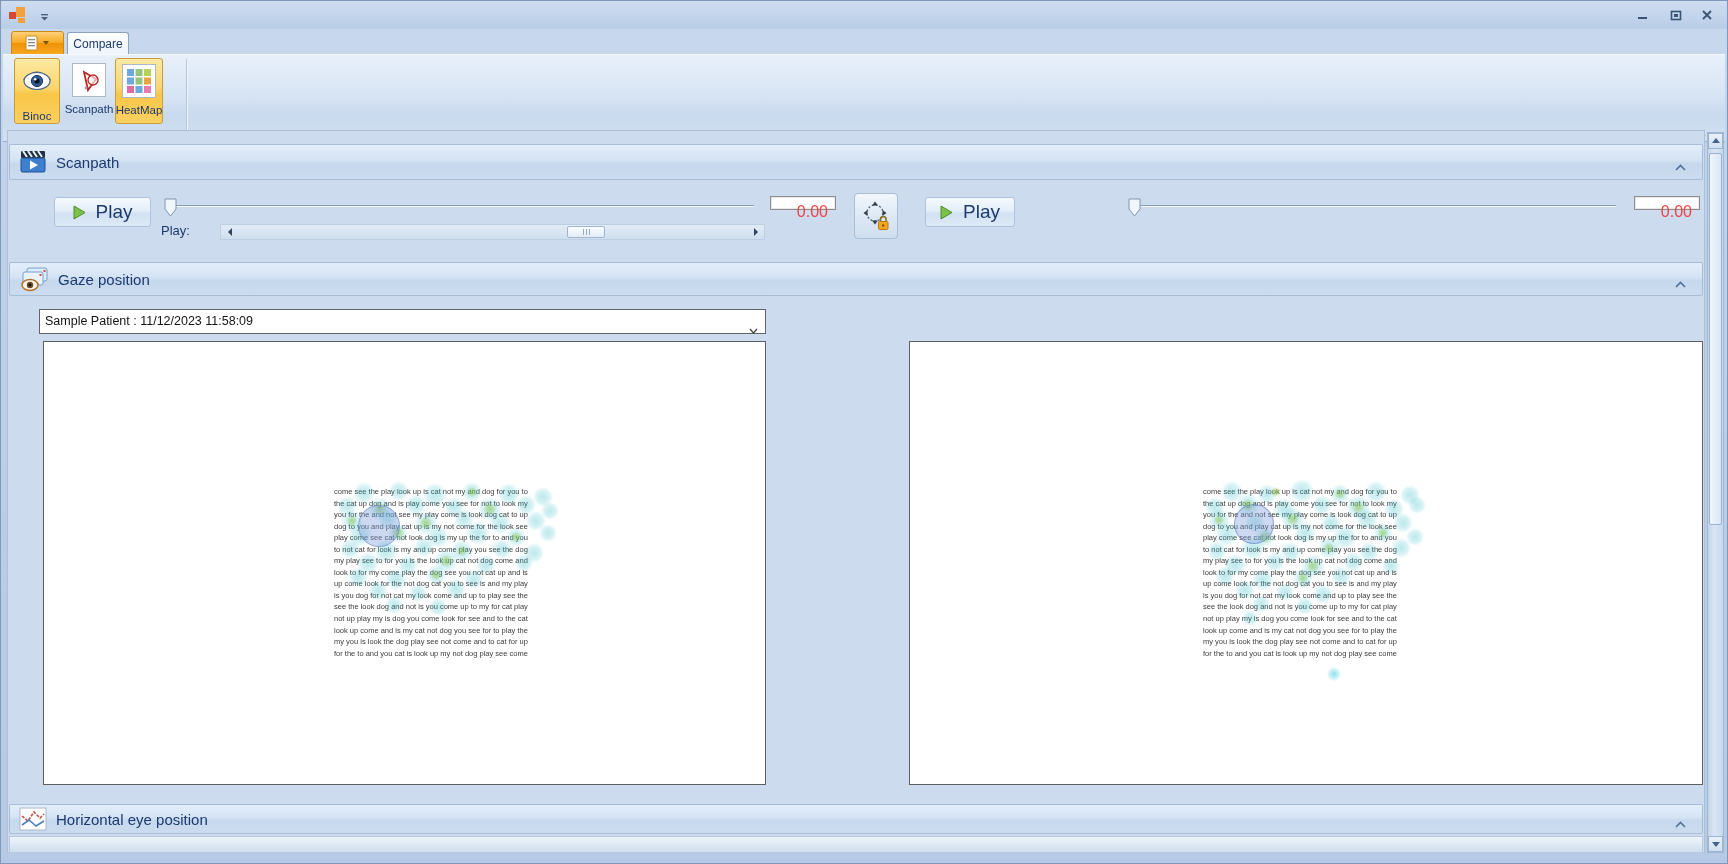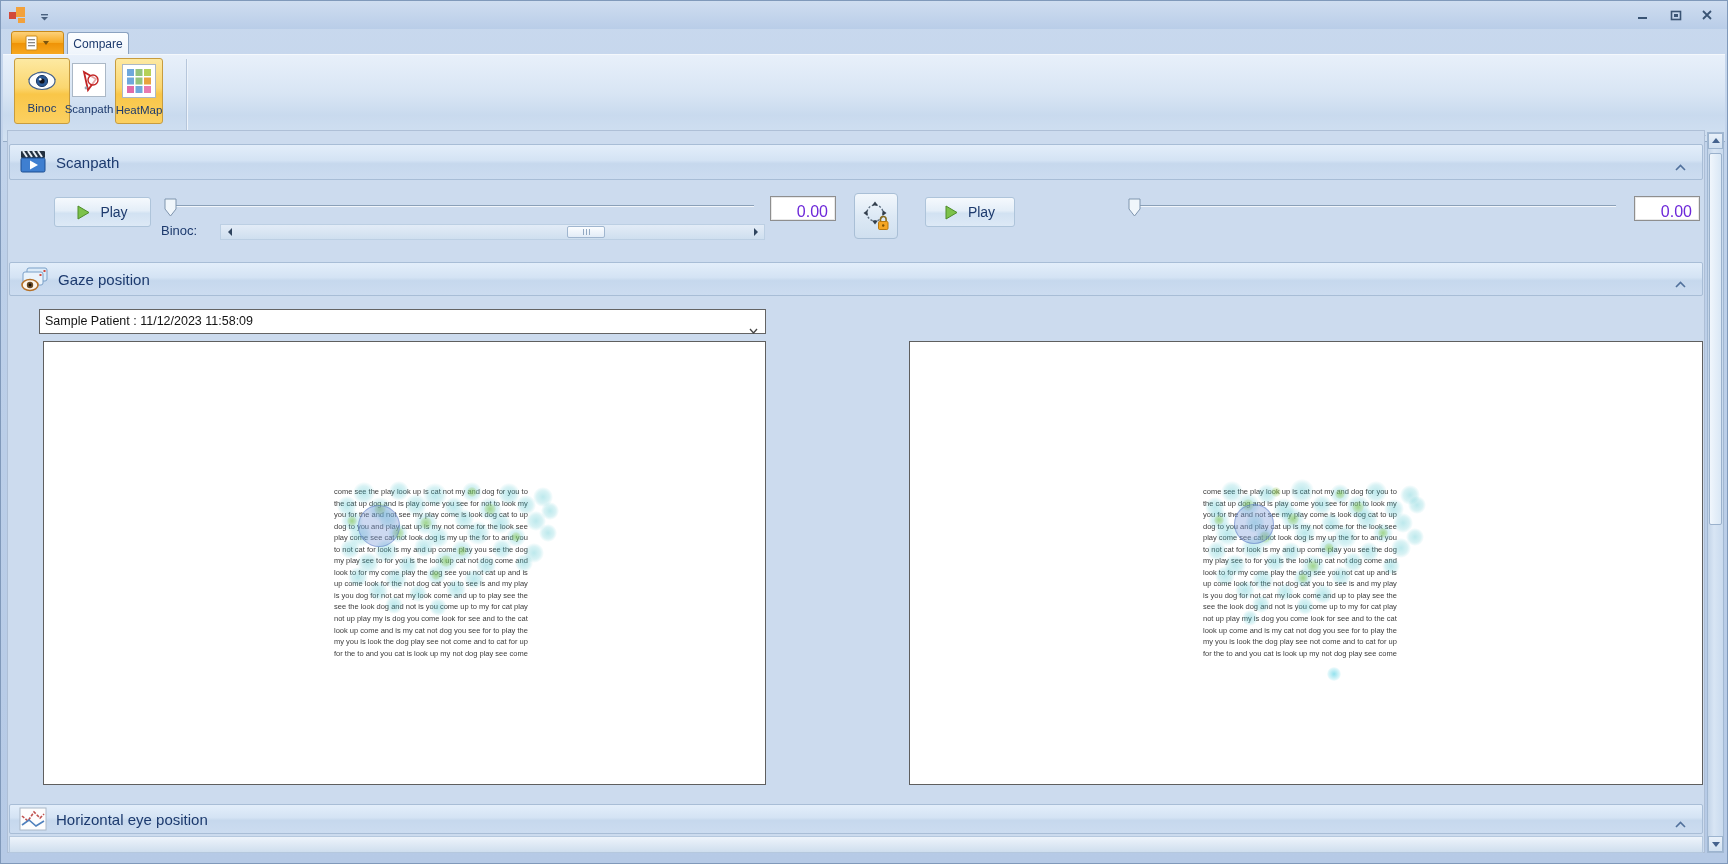--- a/index.html
+++ b/index.html
@@ -22,29 +22,29 @@
   .icon-box{background:#fff;border:1px solid #abb8c6;width:30px;height:30px;display:flex;align-items:center;justify-content:center;}
   .rib-sep{position:absolute;left:183px;top:4px;width:1px;height:78px;background:#b6c6db;border-right:1px solid #eef4fb;}
   .ribbon-collapse{position:absolute;left:1692px;top:70px;width:14px;height:12px;cursor:pointer;}
   
   .client{position:absolute;left:6px;top:129px;width:1698px;height:723px;background:#ccdbee;border:1px solid #aebfd6;box-sizing:border-box;}
   
   .sec-header{position:absolute;left:8px;width:1694px;background:linear-gradient(180deg,#e3eefa 0%,#d4e3f4 45%,#c6d8ed 55%,#ccdcf0 100%);border:1px solid #a8bdd6;border-radius:2px;box-sizing:border-box;display:flex;align-items:center;cursor:pointer;}
   .sec-header .sec-title{font-size:15px;color:#1c3a6e;margin-left:9px;}
   .sec-chevron{position:absolute;right:16px;top:50%;margin-top:-4px;width:11px;height:8px;cursor:pointer;}
   
-  .play-btn{position:absolute;top:196px;height:30px;background:linear-gradient(180deg,#f5f9fd,#e4eef8 45%,#d2e2f2 55%,#dde9f6);border:1px solid #aec4da;border-radius:3px;box-sizing:border-box;display:flex;align-items:center;justify-content:center;gap:10px;cursor:pointer;font-size:14px;color:#1d3a6d;}
+  .play-btn{position:absolute;top:196px;height:30px;background:linear-gradient(180deg,#f5f9fd,#e4eef8 45%,#d2e2f2 55%,#dde9f6);border:1px solid #aec4da;border-radius:3px;box-sizing:border-box;display:flex;align-items:center;justify-content:center;gap:10px;cursor:pointer;font-size:19px;color:#1d3a6d;}
   .slider-track{position:absolute;top:204px;height:1px;background:#8aa0b8;border-bottom:1px solid #f2f6fb;cursor:pointer;}
   .slider-thumb{position:absolute;top:197px;width:13px;height:19px;cursor:pointer;}
   .speed-label{position:absolute;left:160px;top:222px;font-size:13px;color:#1d3a6d;}
   .speed-bar{position:absolute;left:219px;top:223px;width:545px;height:16px;background:linear-gradient(180deg,#e3ecf7,#cfdfef);border:1px solid #bccfe3;box-sizing:border-box;}
   .speed-arrow{position:absolute;top:0;width:17px;height:14px;display:flex;align-items:center;justify-content:center;cursor:pointer;}
   .speed-thumb{position:absolute;left:346px;top:1px;width:38px;height:12px;background:linear-gradient(180deg,#fbfdff,#e2ecf7);border:1px solid #a0b6cf;border-radius:2px;box-sizing:border-box;display:flex;align-items:center;justify-content:center;gap:2px;cursor:pointer;}
   .speed-thumb i{display:block;width:1px;height:6px;background:#93a9c2;}
-  .time-box{position:absolute;top:195px;width:66px;height:25px;background:#fff;border:1px solid #8e8e8e;box-shadow:inset 0 0 0 1px #e8e8e8;box-sizing:border-box;font-size:16px;color:#6d28d9;text-align:right;line-height:29px;padding-right:7px;cursor:text;}
+  .time-box{position:absolute;top:195px;width:66px;height:14px;background:#fff;border:1px solid #8e8e8e;box-shadow:inset 0 0 0 1px #e8e8e8;box-sizing:border-box;font-size:16px;color:#ef4444;text-align:right;line-height:29px;padding-right:7px;cursor:text;}
   .sync-btn{position:absolute;left:853px;top:192px;width:44px;height:46px;background:linear-gradient(180deg,#f2f7fc,#dde9f5 50%,#cfdfef);border:1px solid #a9bfd6;border-radius:4px;box-sizing:border-box;display:flex;align-items:center;justify-content:center;cursor:pointer;}
   
   .combo{position:absolute;top:308px;height:25px;background:#fff;box-sizing:border-box;font-size:12.5px;color:#141414;line-height:23px;padding-left:5px;cursor:pointer;}
   .combo .cchev{position:absolute;right:7px;top:9px;width:9px;height:6px;}
   .combo-plain{border:1px solid #646464;}
   .combo-focus{border:1px solid #3a7bd5;box-shadow:0 0 0 2px #f3d98c;}
   .sel-text{background:#0078d7;color:#fff;padding:0 1px;}
   
   .panel{position:absolute;top:340px;height:444px;background:#fff;border:1px solid #5f5f5f;box-sizing:border-box;}
   .passage{position:absolute;top:144px;width:224px;font-size:7.5px;line-height:11.55px;color:#3d3d3d;white-space:pre;}
@@ -104,21 +104,21 @@
         <rect x="3" y="7" width="7" height="1.3" fill="#8a8a8a"></rect>
         <rect x="3" y="10" width="7" height="1.3" fill="#8a8a8a"></rect>
       </svg>
     <svg width="7" height="5">
         <path d="M0,0 L6,0 L3,4 Z" fill="#7a5510"></path>
       </svg>
   </div>
   <div class="ribbon-tab">Compare</div>
 
   <div class="ribbon-body">
-    <div class="rbtn toggled" style="left:11px;width:56px;">
+    <div class="rbtn toggled" style="left:11px;width:46px;gap:8px;">
       <div class="ricon">
         <svg width="32" height="26">
           <path d="M3,13 Q16,-2 29,13" fill="none" stroke="#2e4d7b" stroke-width="2.2"></path>
           <ellipse cx="16" cy="14" rx="13" ry="8.5" fill="#fdfdfd" stroke="#44618c" stroke-width="1.2"></ellipse>
           <circle cx="16" cy="14" r="5.6" fill="#2c5a96"></circle>
           <circle cx="16" cy="14" r="5.6" fill="none" stroke="#1d3a63" stroke-width="1"></circle>
           <circle cx="16" cy="14" r="2.6" fill="#10121c"></circle>
           <circle cx="14.2" cy="12.2" r="1.3" fill="#ffffff"></circle>
         </svg>
       </div>
@@ -182,21 +182,21 @@
     <span>Play</span>
   </div>
 
   <div class="slider-track" style="left:168px;width:585px;"></div>
   <div class="slider-thumb" style="left:163px;">
     <svg width="13" height="19">
         <path d="M1,1 H12 V11 L6.5,18 L1,11 Z" fill="#f0f6fb" stroke="#7f95ae"></path>
       </svg>
   </div>
 
-  <div class="speed-label">Binoc:</div>
+  <div class="speed-label">Play:</div>
   <div class="speed-bar">
     <div class="speed-arrow" style="left:0;">
       <svg width="6" height="8">
           <path d="M5,0 L1,4 L5,8 Z" fill="#30455f"></path>
         </svg>
     </div>
     <div class="speed-thumb">
         <i></i>
         <i></i>
         <i></i>

